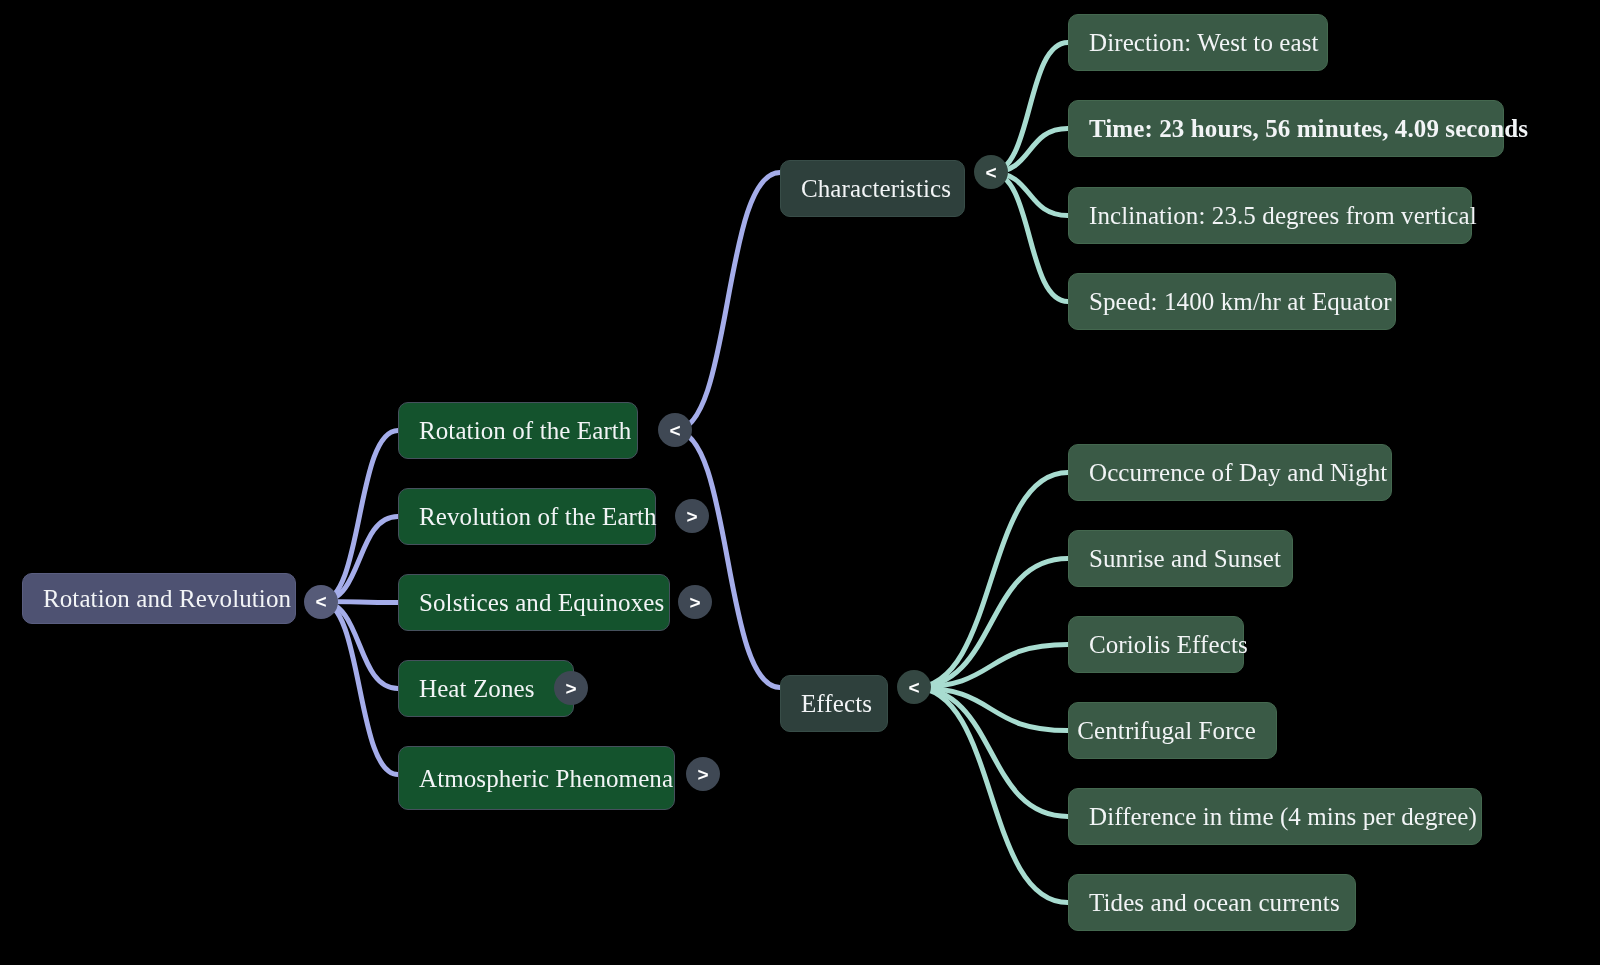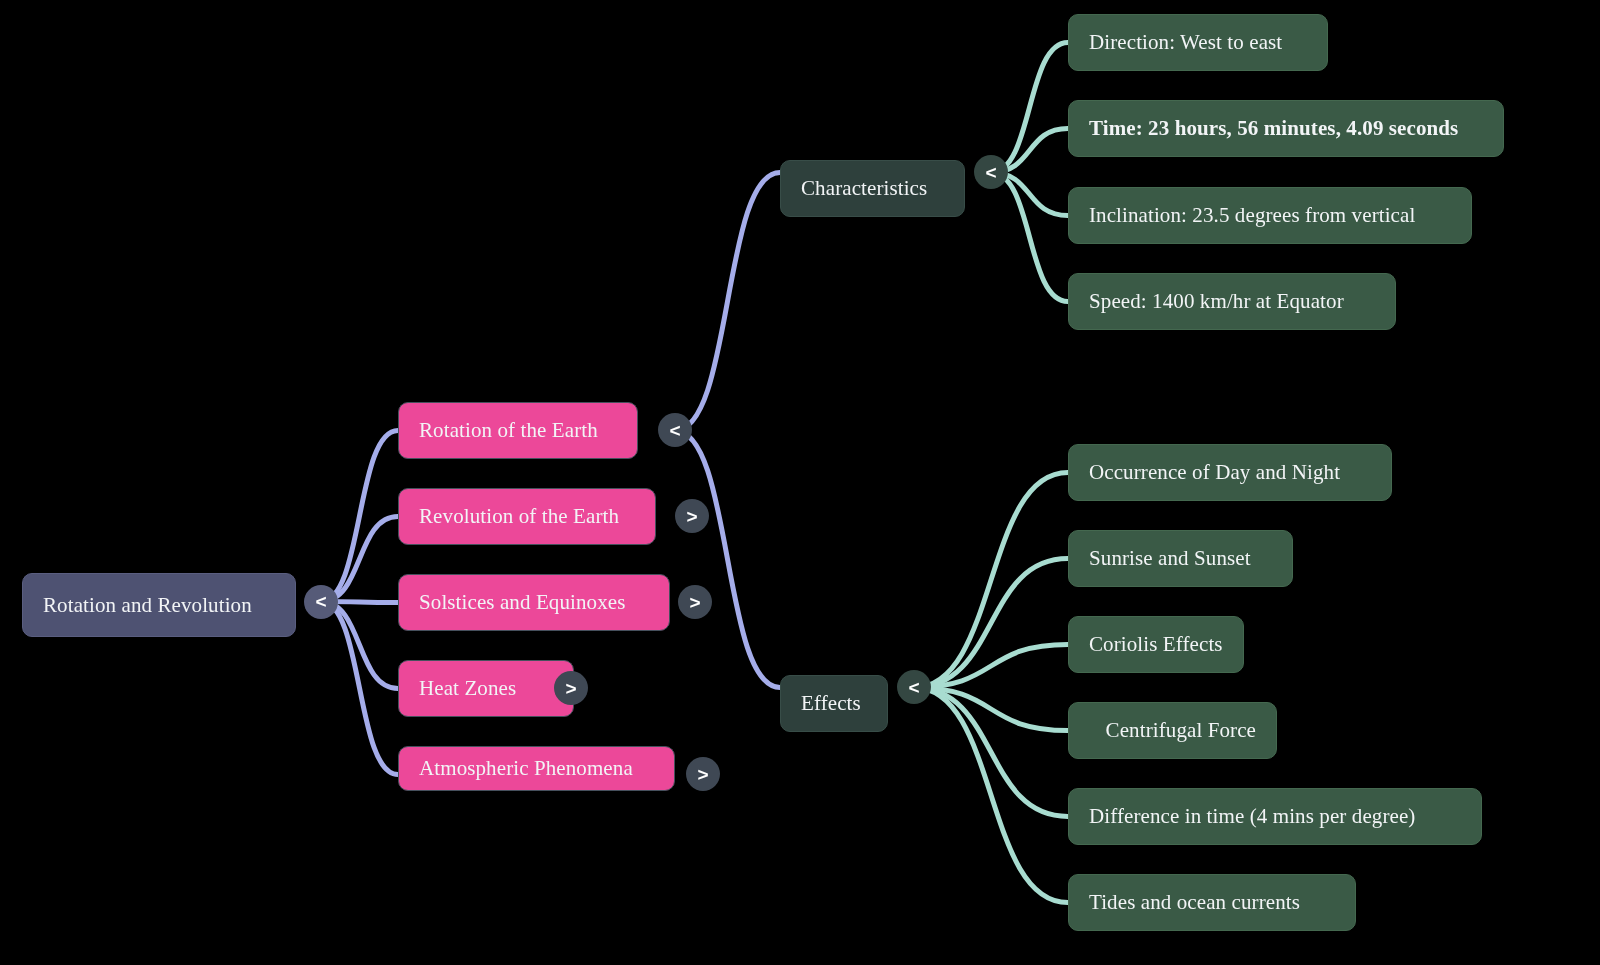--- a/index.html
+++ b/index.html
@@ -22,33 +22,33 @@
     height: 965px;
     pointer-events: none;
   }
   .node {
     position: absolute;
     box-sizing: border-box;
     display: flex;
     align-items: center;
     border-radius: 10px;
     color: #f2f4f6;
-    font-size: 21px;
+    font-size: 25px;
     line-height: 1;
     padding: 0 20px;
     white-space: nowrap;
     letter-spacing: 0.1px;
     border: 1px solid rgba(255,255,255,0.06);
   }
   .node.root {
     background: #4e5272;
     border-color: #5a5e80;
   }
   .node.branch {
-    background: #ec4899;
+    background: #14532d;
     border-color: #46505d;
     font-family: Liberation Serif, serif;
   }
   .node.mid {
     background: #2e403c;
     border-color: #384d48;
     margin-top: 16px;
   }
   .node.leaf {
     background: #3a5a46;
@@ -98,21 +98,21 @@
         <path d="M991,172.5 C1033.35,172.5 1025.65,301.5 1068,301.5"></path>
         <path d="M914,687.5 C998.7,687.5 983.3,472.5 1068,472.5"></path>
         <path d="M914,687.5 C998.7,687.5 983.3,558.5 1068,558.5"></path>
         <path d="M914,687.5 C998.7,687.5 983.3,644.5 1068,644.5"></path>
         <path d="M914,687.5 C998.7,687.5 983.3,730.5 1068,730.5"></path>
         <path d="M914,687.5 C998.7,687.5 983.3,816.5 1068,816.5"></path>
         <path d="M914,687.5 C998.7,687.5 983.3,902.5 1068,902.5"></path>
       </g>
   </svg>
 
-  <div class="node root" id="root-node" style="left: 22px; top: 573px; width: 274px; height: 64px;">
+  <div class="node root" id="root-node" style="left: 22px; top: 573px; width: 274px; height: 51px;">
     <span>Rotation and Revolution</span>
   </div>
   <div class="toggle tg-root" id="root-toggle" style="left: 304px; top: 584.5px;">
     <span>&lt;</span>
   </div>
 
   <div id="branch-layer">
       <div class="node branch" style="left: 398px; top: 402px; width: 240px; height: 57px;">
         <span>Rotation of the Earth</span>
       </div>
@@ -130,21 +130,21 @@
       </div>
       <div class="toggle tg-branch" style="left: 678px; top: 585px;">
         <span>&gt;</span>
       </div>
       <div class="node branch" style="left: 398px; top: 660px; width: 176px; height: 57px;">
         <span>Heat Zones</span>
       </div>
       <div class="toggle tg-branch" style="left: 554px; top: 671px;">
         <span>&gt;</span>
       </div>
-      <div class="node branch" style="left: 398px; top: 746px; width: 277px; height: 45px;">
+      <div class="node branch" style="left: 398px; top: 746px; width: 277px; height: 64px;">
         <span>Atmospheric Phenomena</span>
       </div>
       <div class="toggle tg-branch" style="left: 686px; top: 757px;">
         <span>&gt;</span>
       </div>
     </div>
   <div id="mid-layer">
       <div class="node mid" style="left: 780px; top: 144px; width: 185px; height: 57px;">
         <span>Characteristics</span>
       </div>

